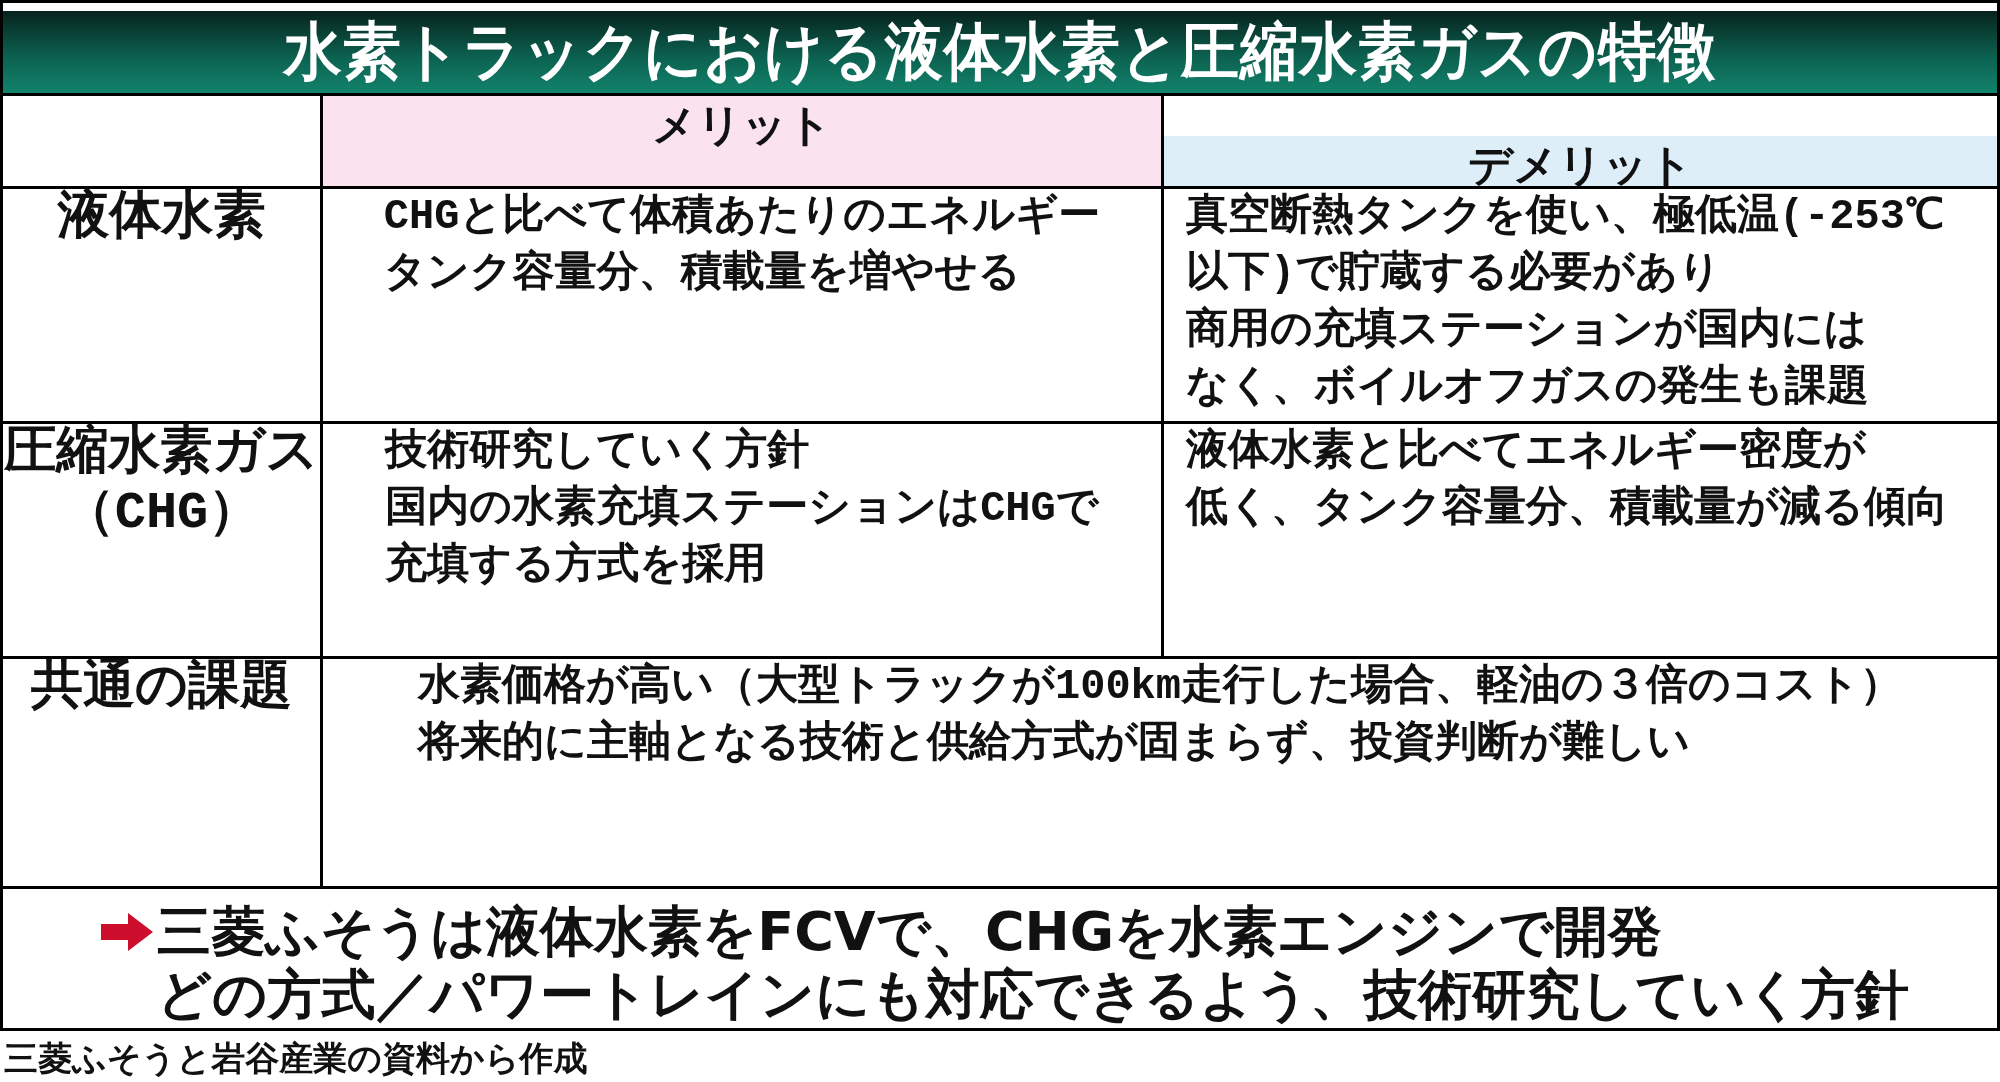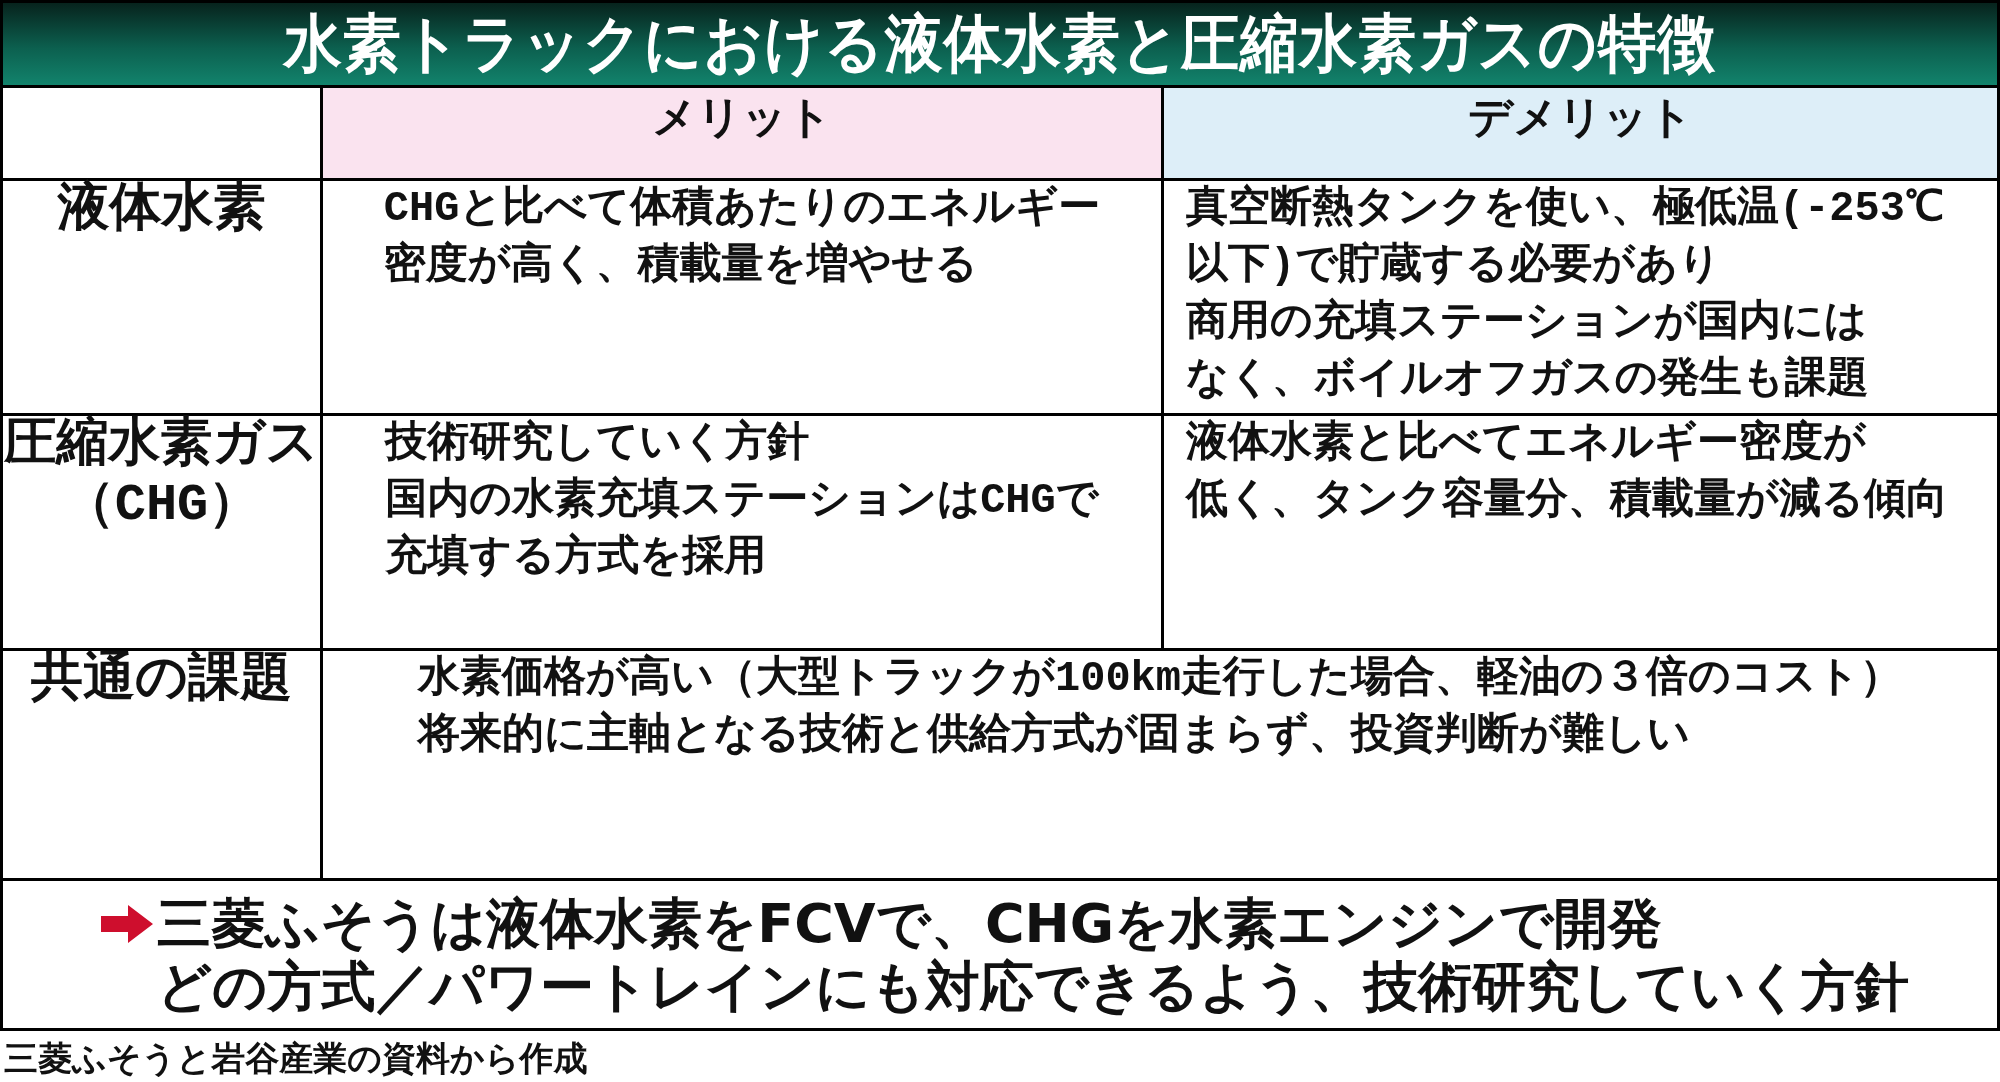--- a/index.html
+++ b/index.html
@@ -35,20 +35,21 @@
     background: #ffffff;
   }
   
   .title-bar {
     height: 85px;
     border-bottom: 3px solid var(--border-black);
     background: linear-gradient(180deg, var(--grad-top) 0%, var(--grad-mid) 55%, var(--grad-bottom) 100%);
     display: flex;
     align-items: center;
     justify-content: center;
+    margin-top: 8px;
   }
   .title-bar .title-text {
     color: var(--title-text);
     font-size: 58px;
     letter-spacing: 1px;
     transform: scaleY(1.08);
     white-space: nowrap;
   }
   
   .grid {
@@ -63,21 +64,21 @@
     display: flex;
     align-items: flex-start;
     justify-content: center;
     background: #ffffff;
     font-family: Liberation Mono, monospace;
   }
   .cell.last-col { border-right: none; }
   .cell.span2 { grid-column: 2 / 4; border-right: none; }
   .hdr-corner { background: #ffffff; }
   .hdr-merit { background: var(--merit-bg); }
-  .hdr-demerit { background: var(--demerit-bg); }
+  .hdr-demerit { background: var(--demerit-bg); margin-top: 40px; }
   .hdr-label { font-size: 44px; }
   .row-label { font-size: 52px; text-align: center; line-height: 60px; }
   .cell-textblock {
     font-size: 42px;
     line-height: 57px;
     text-align: left;
     white-space: nowrap;
   }
   .demerit-cell { justify-content: flex-start; }
   .demerit-cell .cell-textblock { padding-left: 22px; }
@@ -129,21 +130,21 @@
       <div class="cell hdr-demerit hdr-label last-col">
         <span>デメリット</span>
       </div>
 
       <div class="cell row-label">
         <span>液体水素</span>
       </div>
       <div class="cell">
         <div class="cell-textblock">
           <div>CHGと比べて体積あたりのエネルギー</div>
-          <div>密度が高く、積載量を増やせる</div>
+          <div>タンク容量分、積載量を増やせる</div>
         </div>
       </div>
       <div class="cell last-col demerit-cell">
         <div class="cell-textblock">
           <div>真空断熱タンクを使い、極低温(-253℃</div>
           <div>以下)で貯蔵する必要があり</div>
           <div>商用の充填ステーションが国内には</div>
           <div>なく、ボイルオフガスの発生も課題</div>
         </div>
       </div>

